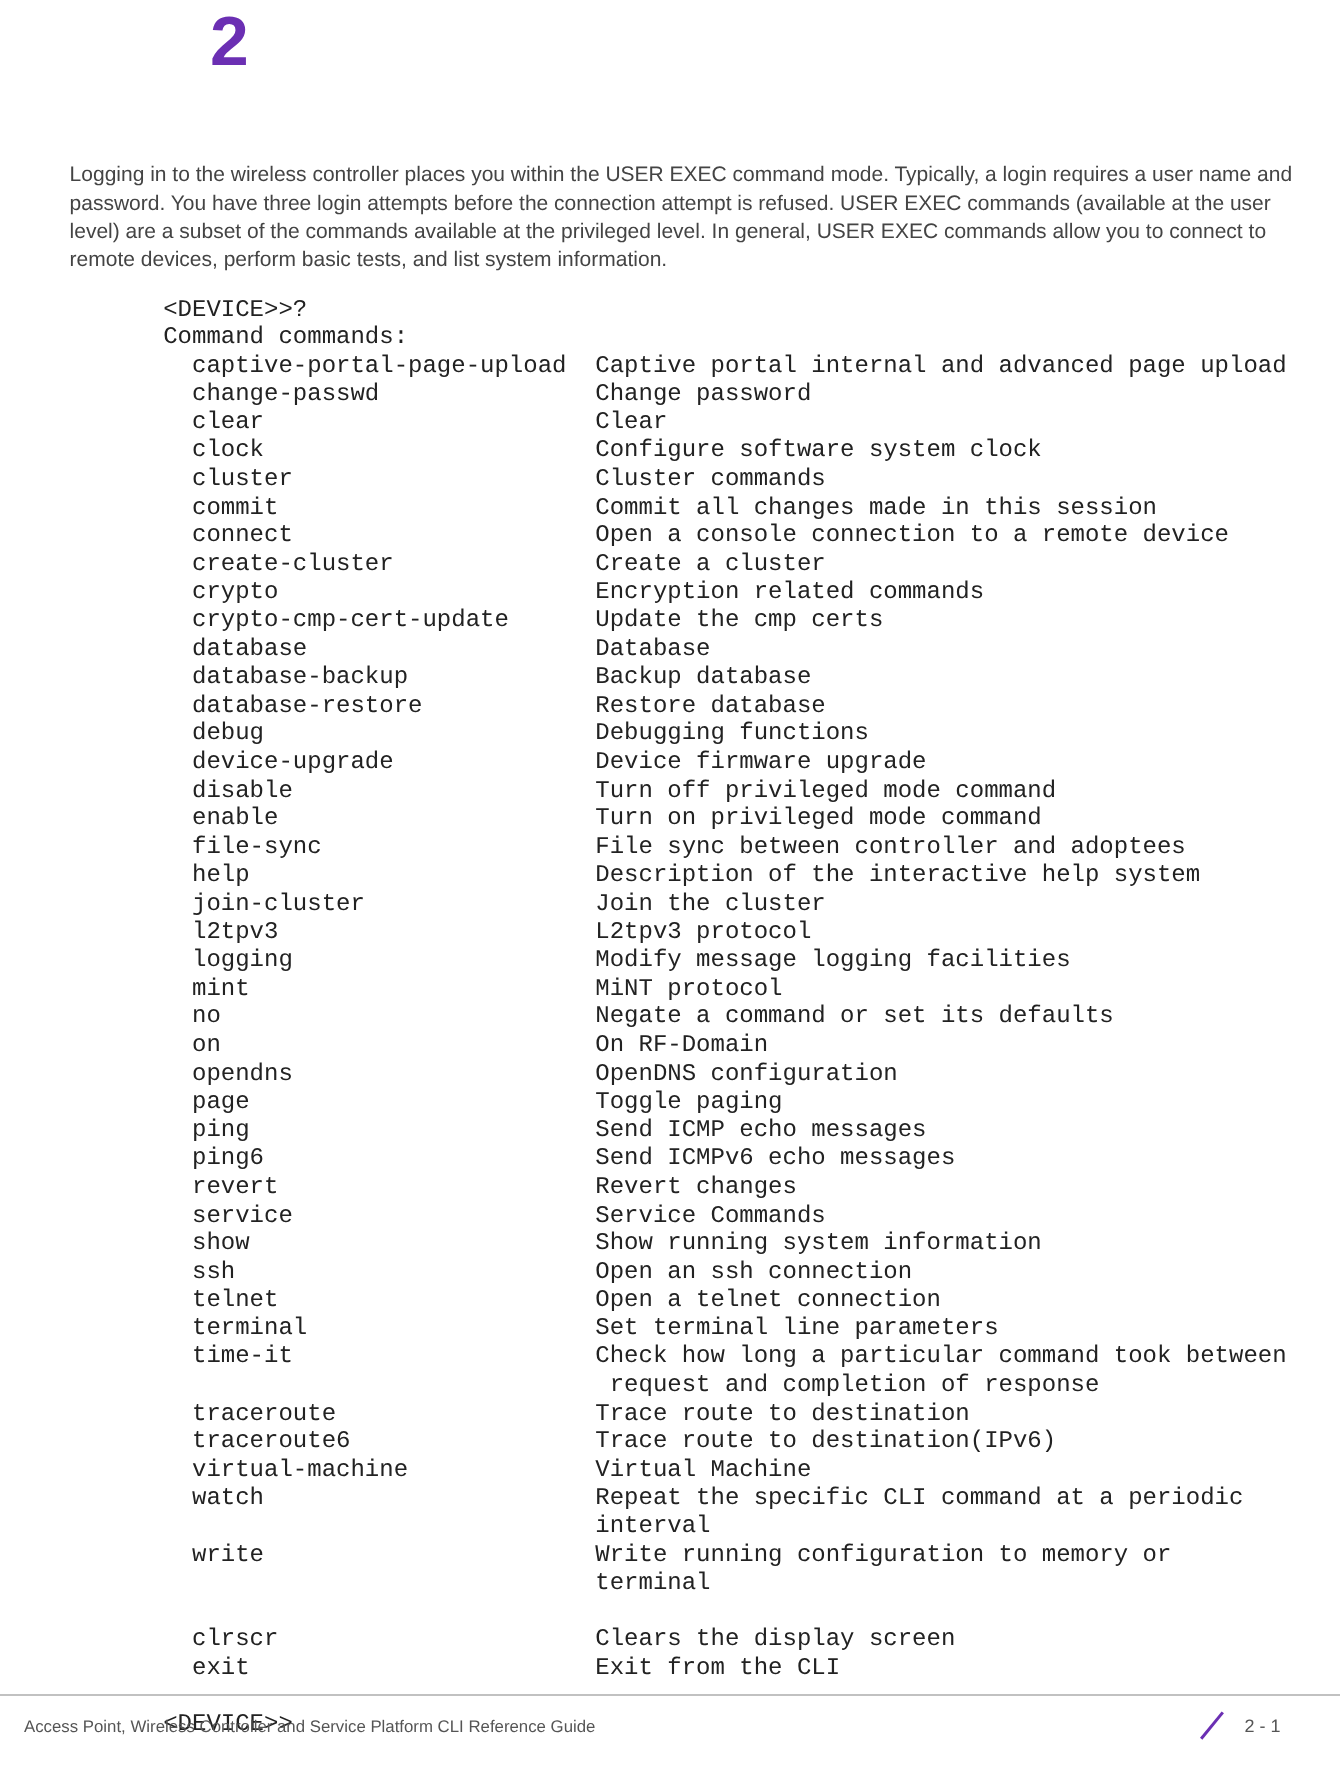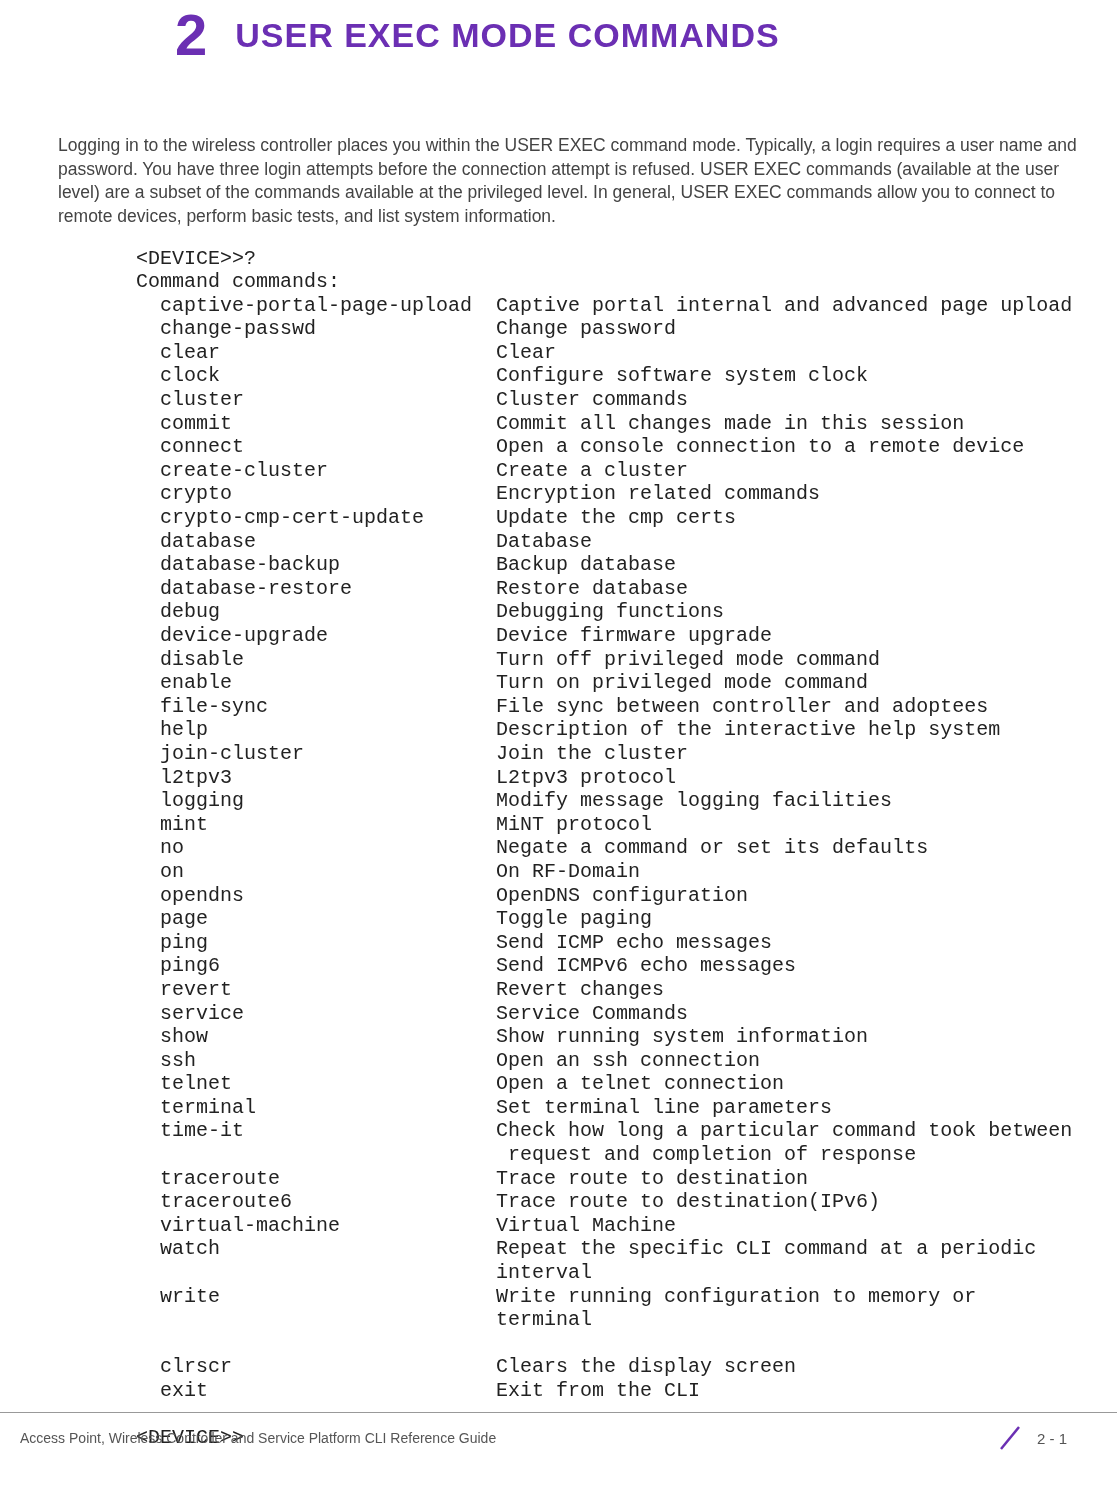--- a/index.html
+++ b/index.html
@@ -74,21 +74,20 @@
     stroke: #6b2fb3;
     stroke-width: 2.5;
   }
   .pagenum { font-size: 15px; color: #555; }
 </style>
 </head>
 <body>
 
 <div class="header-row">
   <div class="chapter-num">2</div>
-  <div class="chapter-title">USER EXEC MODE COMMANDS</div>
 </div>
 
 <div class="content">
   <p>Logging in to the wireless controller places you within the USER EXEC command mode. Typically, a login requires a user name and password. You have three login attempts before the connection attempt is refused. USER EXEC commands (available at the user level) are a subset of the commands available at the privileged level. In general, USER EXEC commands allow you to connect to remote devices, perform basic tests, and list system information.</p>
   <div class="code-block" id="cli-block">&lt;DEVICE&gt;&gt;?
 Command commands:
   captive-portal-page-upload  Captive portal internal and advanced page upload
   change-passwd               Change password
   clear                       Clear
   clock                       Configure software system clock

